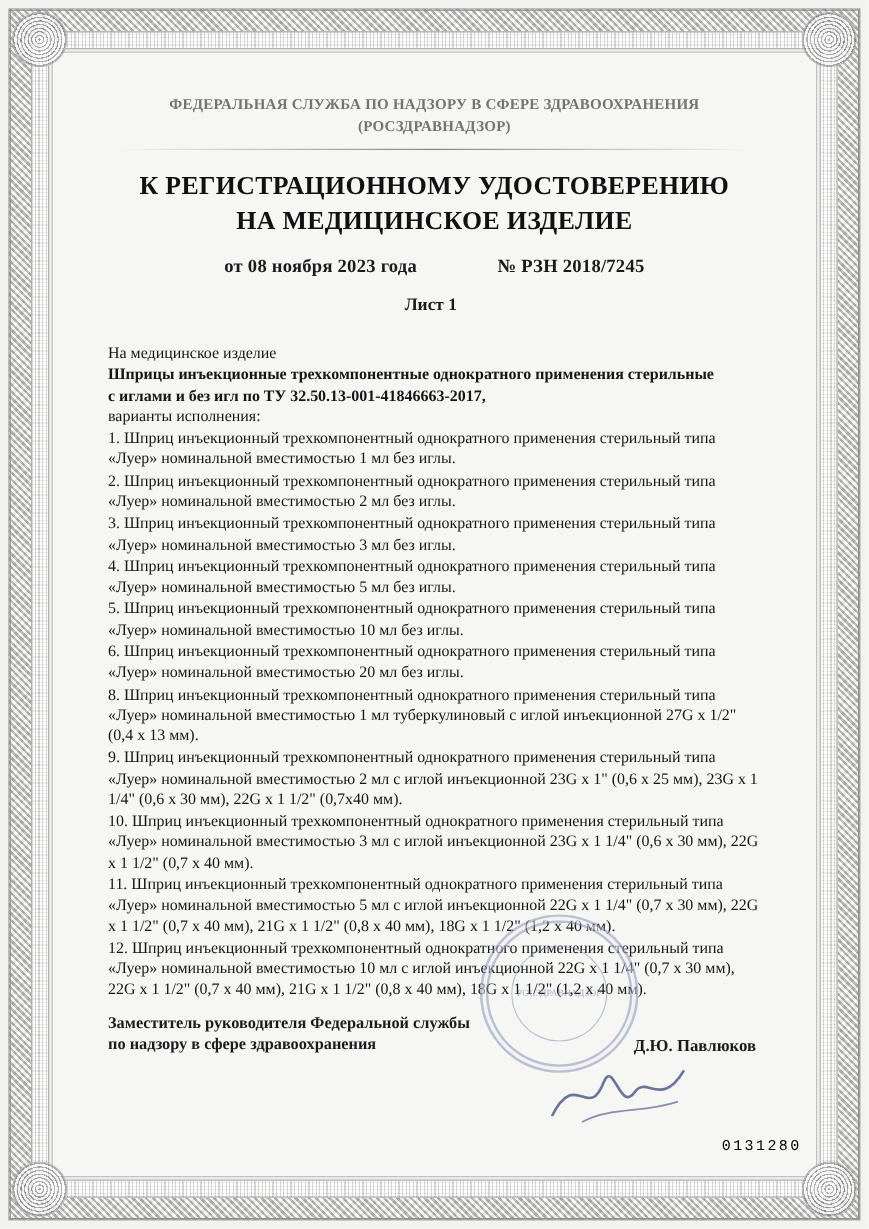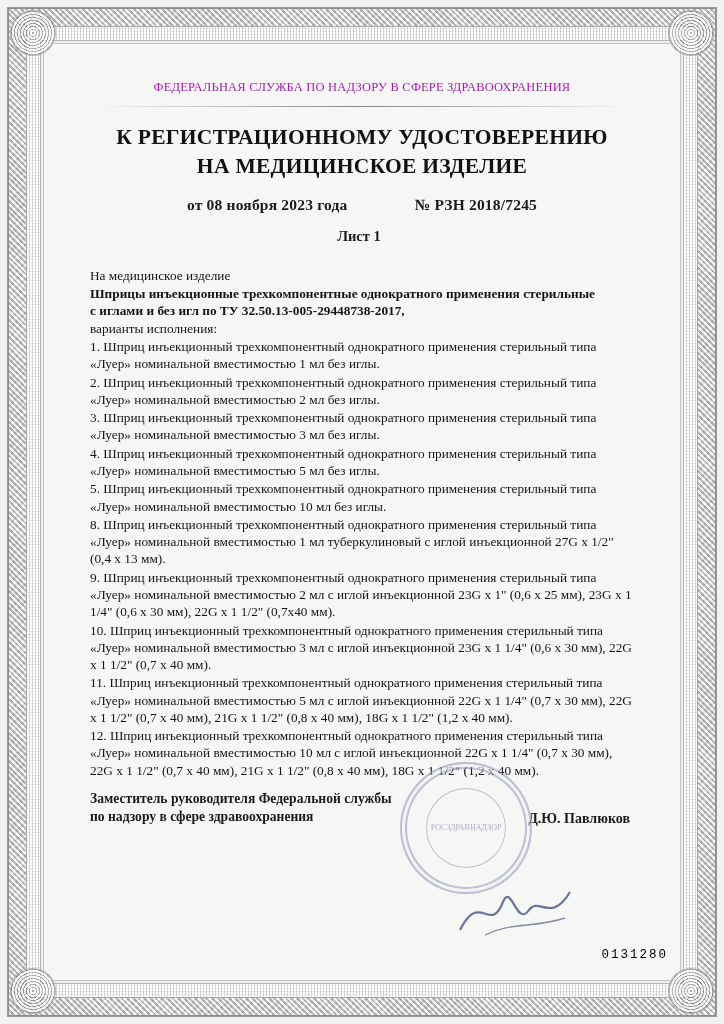--- a/index.html
+++ b/index.html
@@ -66,21 +66,22 @@
     left: 52px; top: 52px; right: 52px; bottom: 52px;
     padding: 26px 38px 10px 38px;
     box-sizing: border-box;
   }
 
   .agency {
     text-align: center;
     font-size: 12.5px;
     letter-spacing: .2px;
     line-height: 1.45;
-    color: #a21caf;
+    color: #737373;
+    font-weight: bold;
   }
   .agency .line2 { display: block; }
 
   .rule {
     height: 1px;
     background: linear-gradient(to right, rgba(160,160,160,0), rgba(120,120,120,.9), rgba(160,160,160,0));
     margin: 10px 4px 16px 4px;
   }
 
   .title {
@@ -198,47 +199,49 @@
   <div class="border-inner"></div>
   <div class="corner-rosette tl"></div>
   <div class="corner-rosette tr"></div>
   <div class="corner-rosette bl"></div>
   <div class="corner-rosette br"></div>
 
   <div class="content">
 
     <div class="agency">
       <span>ФЕДЕРАЛЬНАЯ СЛУЖБА ПО НАДЗОРУ В СФЕРЕ ЗДРАВООХРАНЕНИЯ</span>
+      <span class="line2">(РОСЗДРАВНАДЗОР)</span>
     </div>
 
     <div class="rule"></div>
 
     <div class="title">
       <div class="l2">К РЕГИСТРАЦИОННОМУ УДОСТОВЕРЕНИЮ</div>
       <div class="l3">НА МЕДИЦИНСКОЕ ИЗДЕЛИЕ</div>
     </div>
 
     <div class="meta-row">
       <span class="date">от  08 ноября 2023 года</span>
       <span class="number">№  РЗН 2018/7245</span>
     </div>
 
     <div class="sheet">Лист  1</div>
 
     <div class="body">
       <p class="intro">На медицинское изделие</p>
       <p class="subject">Шприцы инъекционные трехкомпонентные однократного применения стерильные</p>
-      <p class="subject">с иглами и без игл по ТУ 32.50.13-005-29448738-2017,</p>
+      <p class="subject">с иглами и без игл по ТУ 32.50.13-001-41846663-2017,</p>
       <p class="variants">варианты исполнения:</p>
 
       <p class="item">1. Шприц инъекционный трехкомпонентный однократного применения стерильный типа «Луер» номинальной вместимостью 1 мл без иглы.</p>
       <p class="item">2. Шприц инъекционный трехкомпонентный однократного применения стерильный типа «Луер» номинальной вместимостью 2 мл без иглы.</p>
       <p class="item">3. Шприц инъекционный трехкомпонентный однократного применения стерильный типа «Луер» номинальной вместимостью 3 мл без иглы.</p>
       <p class="item">4. Шприц инъекционный трехкомпонентный однократного применения стерильный типа «Луер» номинальной вместимостью 5 мл без иглы.</p>
       <p class="item">5. Шприц инъекционный трехкомпонентный однократного применения стерильный типа «Луер» номинальной вместимостью 10 мл без иглы.</p>
+      <p class="item">6. Шприц инъекционный трехкомпонентный однократного применения стерильный типа «Луер» номинальной вместимостью 20 мл без иглы.</p>
       <p class="item">8. Шприц инъекционный трехкомпонентный однократного применения стерильный типа «Луер» номинальной вместимостью 1 мл туберкулиновый с иглой инъекционной 27G x 1/2" (0,4 x 13 мм).</p>
       <p class="item">9. Шприц инъекционный трехкомпонентный однократного применения стерильный типа «Луер» номинальной вместимостью 2 мл с иглой инъекционной 23G x 1" (0,6 x 25 мм), 23G x 1 1/4" (0,6 x 30 мм), 22G x 1 1/2" (0,7x40 мм).</p>
       <p class="item">10. Шприц инъекционный трехкомпонентный однократного применения стерильный типа «Луер» номинальной вместимостью 3 мл с иглой инъекционной 23G x 1 1/4" (0,6 x 30 мм), 22G x 1 1/2" (0,7 x 40 мм).</p>
       <p class="item">11. Шприц инъекционный трехкомпонентный однократного применения стерильный типа «Луер» номинальной вместимостью 5 мл с иглой инъекционной 22G x 1 1/4" (0,7 x 30 мм), 22G x 1 1/2" (0,7 x 40 мм), 21G x 1 1/2" (0,8 x 40 мм), 18G x 1 1/2" (1,2 x 40 мм).</p>
       <p class="item">12. Шприц инъекционный трехкомпонентный однократного применения стерильный типа «Луер» номинальной вместимостью 10 мл с иглой инъекционной 22G x 1 1/4" (0,7 x 30 мм), 22G x 1 1/2" (0,7 x 40 мм), 21G x 1 1/2" (0,8 x 40 мм), 18G x 1 1/2" (1,2 x 40 мм).</p>
     </div>
 
     <div class="signature">
       <div>Заместитель руководителя Федеральной службы</div>
       <div>по надзору в сфере здравоохранения</div>

